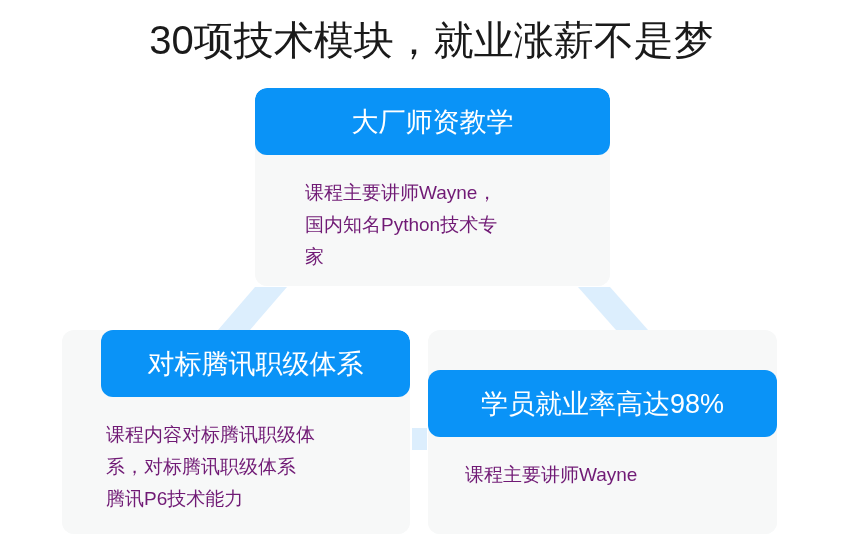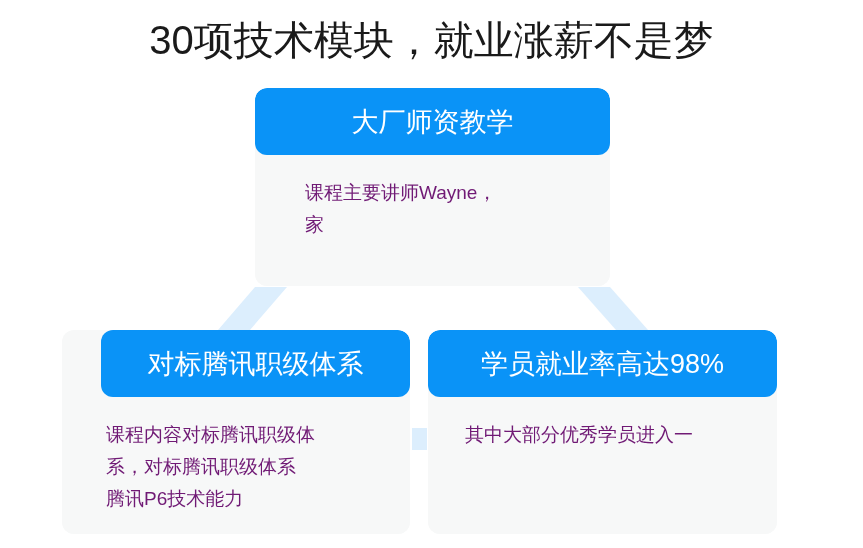--- a/index.html
+++ b/index.html
@@ -107,21 +107,21 @@
     width: 348px;
   }
 
   
   #card-bottom-right {
     left: 428px;
     top: 330px;
     width: 349px;
     height: 204px;
   }
-  #card-bottom-right .card-header { height: 67px; }
+  #card-bottom-right .card-header { height: 67px; margin-top: 40px; }
   #card-bottom-right .card-body {
     height: 137px;
     padding: 22px 0 0 37px;
     box-sizing: border-box;
     width: 349px;
   }
 </style>
 </head>
 <body>
 
@@ -132,33 +132,34 @@
   <svg class="connectors" width="863" height="548" viewBox="0 0 863 548" xmlns="http://www.w3.org/2000/svg">
     <polygon points="255,287 287,287 250,330 218,330" fill="#dceefd"></polygon>
     <polygon points="578,287 610,287 648,330 616,330" fill="#dceefd"></polygon>
     <rect x="412" y="428" width="15" height="22" fill="#dceefd"></rect>
   </svg>
 
   <div class="card" id="card-top">
     <div class="card-header">大厂师资教学</div>
     <div class="card-body">
       <p>课程主要讲师Wayne，</p>
+      <p>国内知名Python技术专</p>
       <p>家</p>
     </div>
   </div>
 
   <div class="card" id="card-bottom-left">
     <div class="card-header">对标腾讯职级体系</div>
     <div class="card-body">
       <p>课程内容对标腾讯职级体</p>
       <p>系，对标腾讯职级体系</p>
       <p>腾讯P6技术能力</p>
     </div>
   </div>
 
   <div class="card" id="card-bottom-right">
     <div class="card-header">学员就业率高达98%</div>
     <div class="card-body">
-      <p>其中大部分优秀学员进入一</p>
+      <p>课程主要讲师Wayne</p>
     </div>
   </div>
 
 </div>
 
 </body></html>

